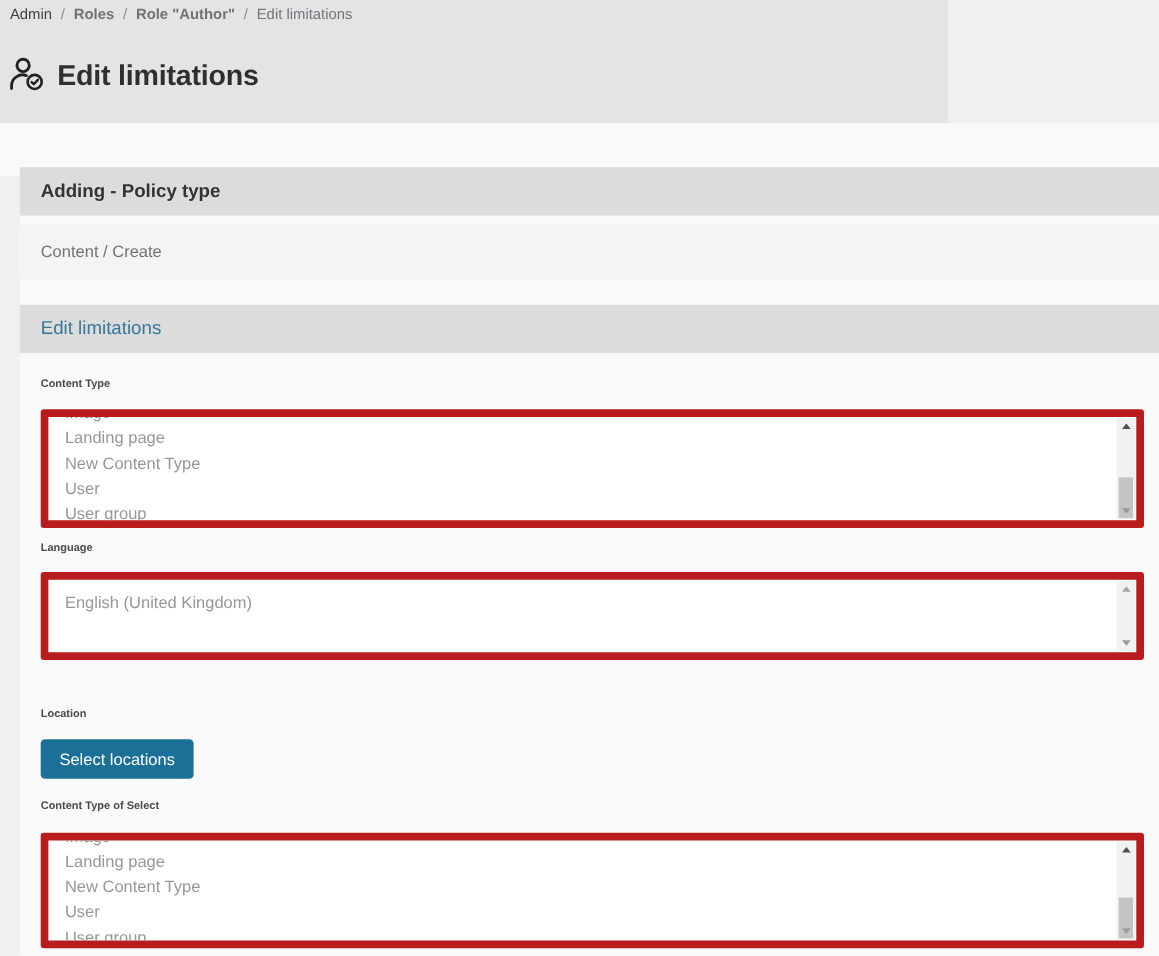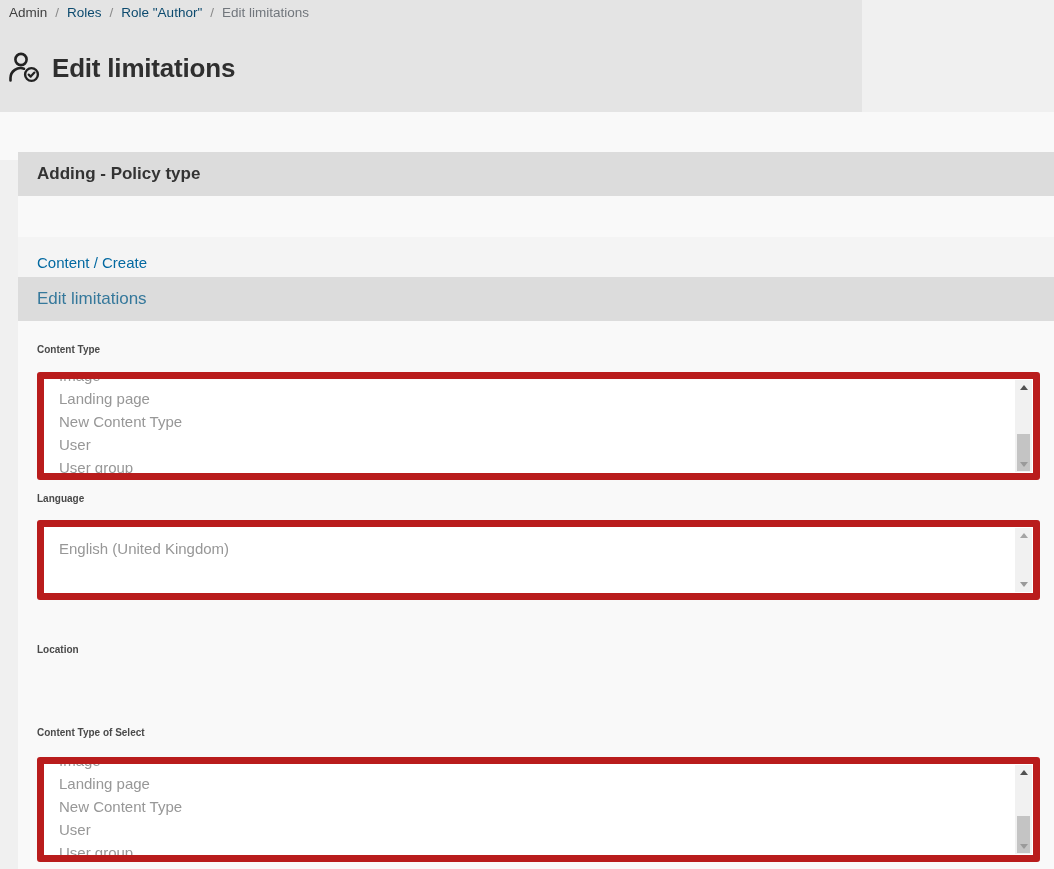--- a/index.html
+++ b/index.html
@@ -16,21 +16,21 @@
   .top-header {
     position:absolute; top:0; left:0; width:862px; height:112px;
     background:#e4e4e4;
   }
   .breadcrumb {
     position:absolute; top:5px; left:9px;
     font-size:13.5px; color:#878787;
     display:flex; gap:8px; align-items:center;
   }
   .crumb-dark { color:#3f3f3f; text-decoration:none; cursor:pointer; }
-  .crumb-link { color:#0c4a6e; text-decoration:none; cursor:pointer; }
+  .crumb-link { color:#737373; text-decoration:none; cursor:pointer;font-weight:bold; }
   .crumb-current { color:#71767c; }
   .crumb-sep { color:#8a8a8a; }
 
   .title-row {
     position:absolute; top:50px; left:7px;
     display:flex; align-items:center; gap:9px;
   }
   .title-row h1 {
     font-size:26px; font-weight:700; color:#2f2f2f; letter-spacing:-0.2px;
   }
@@ -54,21 +54,21 @@
     font-size:17px;
   }
   .section-bar.bold-dark { font-weight:700; color:#333333; }
   .section-bar.teal { font-weight:400; color:#35789b; }
 
   .policy-row {
     position:absolute; left:18px; right:0; top:92px; height:50px;
     background:#f4f4f4;
     display:flex; align-items:center;
     padding-left:19px;
-    font-size:15px; color:#0369a1;margin-top:33px;
+    font-size:15px; color:#737373;
   }
 
   .field-label {
     position:absolute; left:37px;
     font-size:10px; color:#4a4a4a;font-weight:bold;
   }
 
   .msbox {
     position:absolute; left:37px; right:14px;
     background:#ffffff;
@@ -175,20 +175,21 @@
       <div class="sb-btn up">
           <div class="tri tri-up-gray"></div>
         </div>
       <div class="sb-btn down">
           <div class="tri tri-down-gray"></div>
         </div>
     </div>
   </div>
 
   <div class="field-label" style="top:532px;">Location</div>
+  <button class="btn-primary" style="top:560px;">Select locations</button>
 
   <div class="field-label" style="top:615px;">Content Type of Select</div>
   <div class="msbox" style="top:645px; height:105px;">
     <ul class="scrolled">
       <li>Image</li>
       <li>Landing page</li>
       <li>New Content Type</li>
       <li>User</li>
       <li>User group</li>
     </ul>

